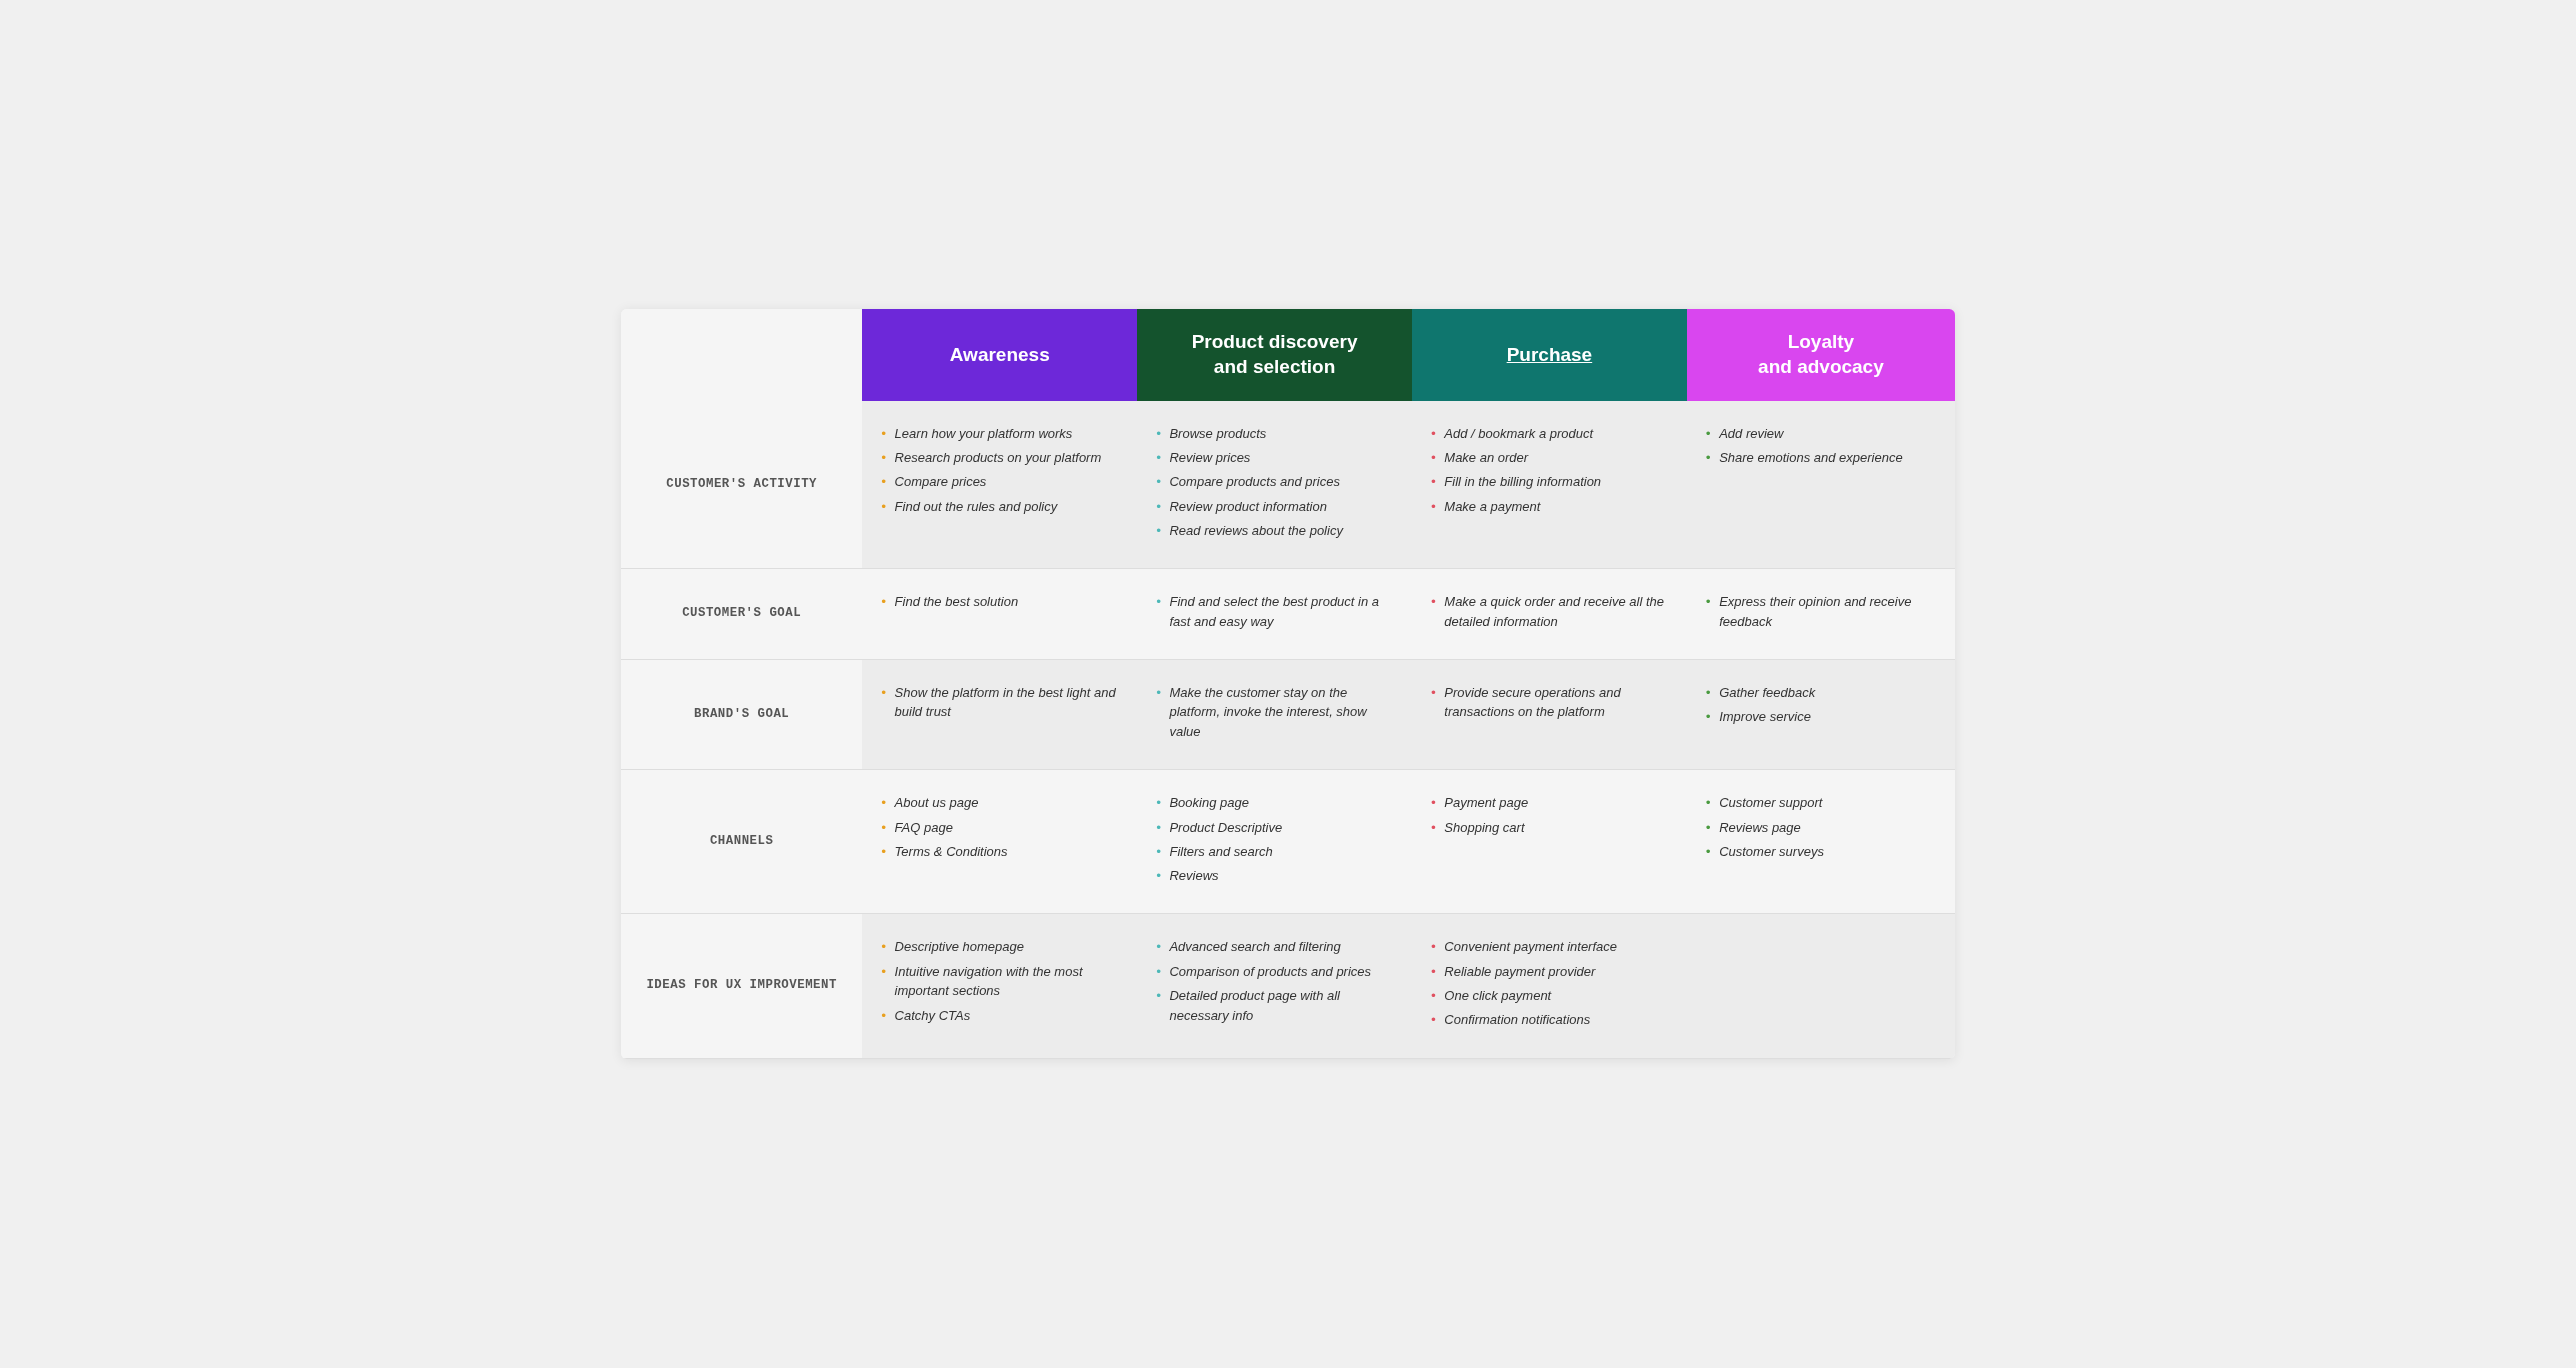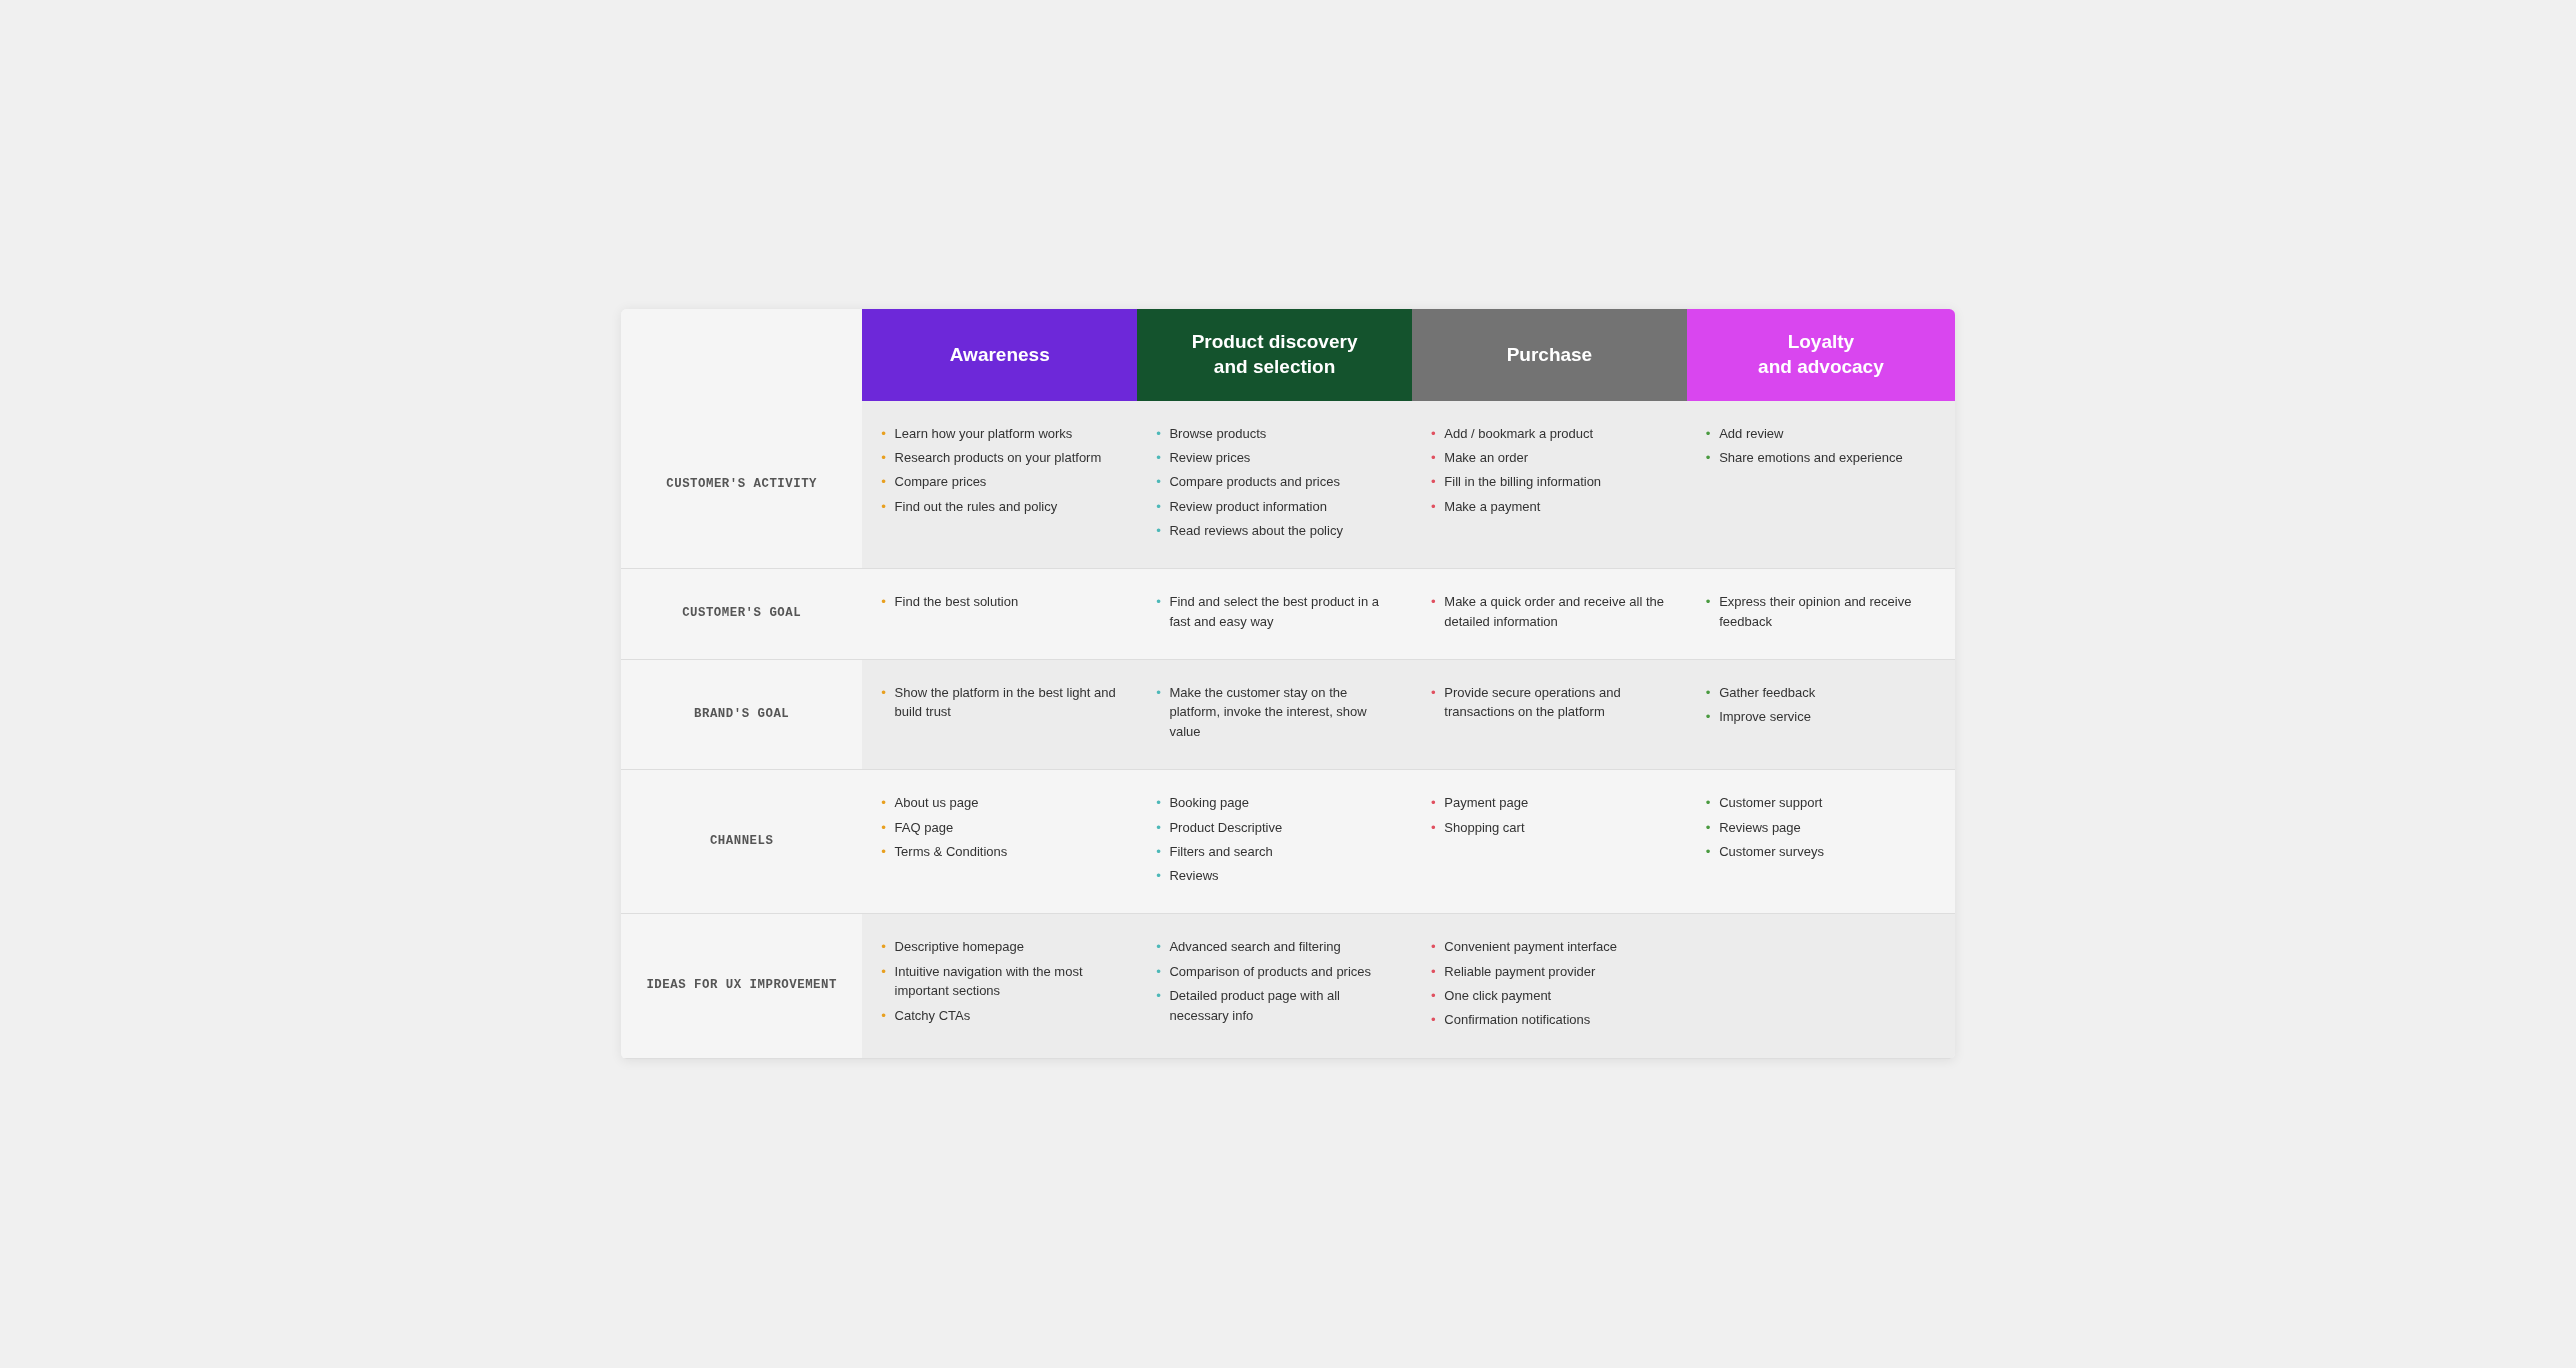--- a/index.html
+++ b/index.html
@@ -33,21 +33,21 @@
       text-align: center;
       vertical-align: middle;
       line-height: 1.3;
     }
     .col-label {
       width: 18%;
       background: #f5f5f5;
     }
     .col-awareness { background: #6d28d9; width: 20.5%; }
     .col-discovery { background: #14532d; width: 20.5%; }
-    .col-purchase { background: #737373; width: 20.5%; }
+    .col-purchase { background: #0f766e; width: 20.5%; text-decoration: underline; }
     .col-loyalty { background: #d946ef; width: 20%; }
 
     
     tbody tr {
       border-bottom: 1px solid #ddd;
     }
     tbody tr:nth-child(odd) {
       background: #ececec;
     }
     tbody tr:nth-child(even) {
@@ -73,20 +73,21 @@
       list-style: none;
       padding: 0;
       margin: 0;
     }
     .cell-list li {
       position: relative;
       padding-left: 13.3px;
       margin-bottom: 4.8px;
       font-size: 13px;
       line-height: 1.5;
+      font-style: italic;
     }
     .cell-list li::before {
       content: '•';
       position: absolute;
       left: 0;
       font-size: 13.3px;
     }
     
     .awareness-bullet li::before { color: #e8a020; }
     .discovery-bullet li::before { color: #4db8b8; }

